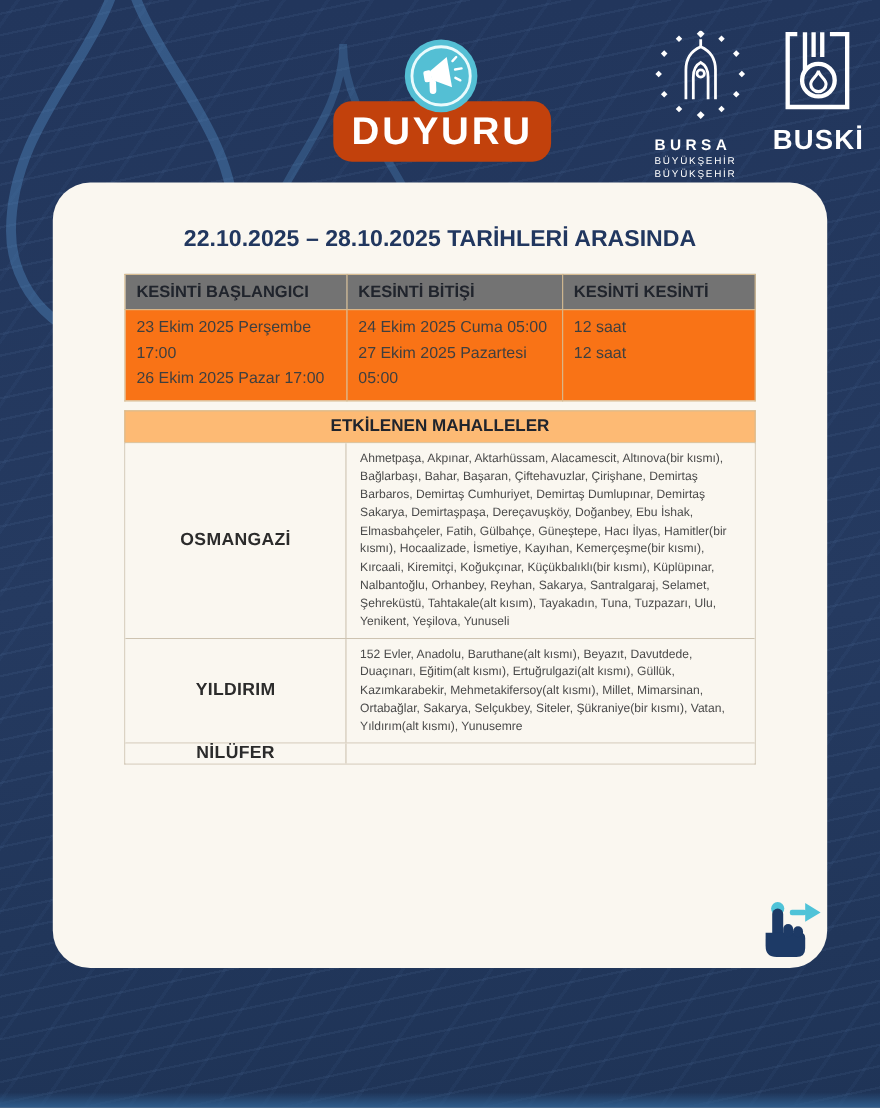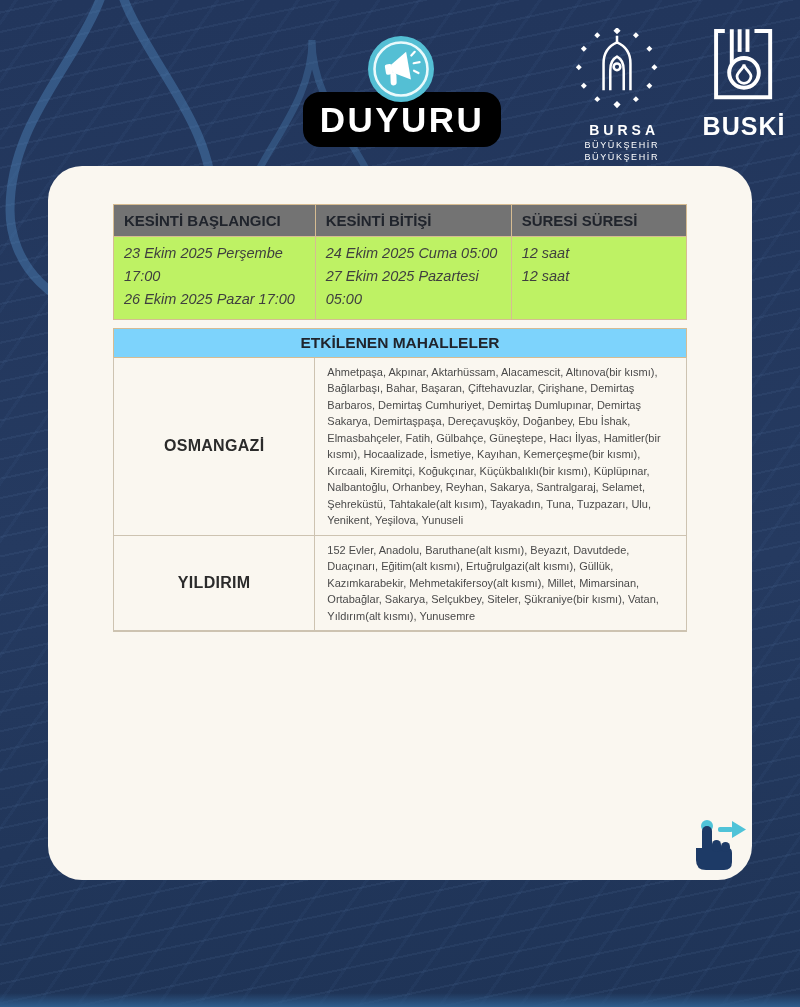--- a/index.html
+++ b/index.html
@@ -22,52 +22,52 @@
   .drops-decor { position:absolute; left:-18px; top:-20px; pointer-events:none; }
 
   
   .badge-circle {
     position:absolute; left:368px; top:36px; width:66px; height:66px;
     background:#54bfd4; border-radius:50%; z-index:3;
     display:flex; align-items:center; justify-content:center;
   }
   .badge {
     position:absolute; left:303px; top:92px; width:198px; height:55px;
-    background:#000000; border-radius:17px; z-index:2;
+    background:#c2410c; border-radius:17px; z-index:2;
     display:flex; align-items:center; justify-content:center;
   }
   .badge-text {
     color:#ffffff; font-weight:bold; font-size:35px; letter-spacing:2.5px;
   }
-  .logo-municipality { position:absolute; left:563px; top:28px; width:96px; text-align:right; color:#fff; }
+  .logo-municipality { position:absolute; left:595px; top:28px; width:96px; text-align:left; color:#fff; }
   .logo-municipality .l1 { font-weight:bold; font-size:14px; letter-spacing:4px; margin-top:4px; }
   .logo-municipality .l2, .logo-municipality .l3 { font-weight:normal; font-size:9px; letter-spacing:1.6px; margin-top:2px; }
   .logo-buski { position:absolute; left:702px; top:24px; width:84px; text-align:center; color:#fff; }
   .logo-buski .lbl { font-weight:bold; font-size:25px; letter-spacing:1px; margin-top:2px; }
 
   
   .card {
     position:absolute; left:48px; top:166px; width:704px; height:714px;
     background:#faf7f0; border-radius:34px;
   }
   .title { margin-top:38px; text-align:center; color:#21375f; font-weight:bold; font-size:21px; line-height:1.38; }
 
   .table-zone { width:574px; margin:16px auto 0 auto; }
   table.schedule { width:100%; border-collapse:collapse; table-layout:fixed; }
   table.schedule col.c1 { width:35.2%; } table.schedule col.c2 { width:34.2%; } table.schedule col.c3 { width:30.6%; }
   table.schedule th {
     background:#737373; border:1px solid #d6bc92; text-align:left;
     font-size:15px; font-weight:bold; color:#20242c; padding:7px 10px;
   }
   table.schedule td {
-    border:1px solid #d6bc92; background:#bef264; vertical-align:top;
-    font-size:14.5px; color:#3f3f3f; padding:5px 10px 7px 10px; line-height:1.6;font-style:italic;
+    border:1px solid #d6bc92; background:#f97316; vertical-align:top;
+    font-size:14.5px; color:#3f3f3f; padding:5px 10px 7px 10px; line-height:1.6;
   }
   .affected-band {
-    margin-top:8px; background:#7dd3fc; border:1px solid #d6bc92; border-bottom:none;
+    margin-top:8px; background:#fdba74; border:1px solid #d6bc92; border-bottom:none;
     text-align:center; font-weight:bold; font-size:15.5px; color:#20242c; padding:5px 4px;
   }
   .district-table { border:1px solid #cdc3b1; border-top:1px solid #d6bc92; }
   .district-row { display:flex; border-bottom:1px solid #cdc3b1; background:#faf7f0; }
   .district-row:last-child { border-bottom:none; }
   .district-name {
     width:35.2%; border-right:1px solid #cdc3b1; display:flex; align-items:center; justify-content:center;
     font-weight:bold; font-size:16px; color:#2b2b2b; letter-spacing:0.3px;
   }
   .district-list {
@@ -147,34 +147,35 @@
       <path d="M44,6 L44,32"></path>
       <circle cx="40" cy="56" r="17"></circle>
       <path d="M40,46 C40,51 32,55 32,60 a8,8 0 0,0 16,0 C48,55 40,51 40,46 Z" stroke-width="3.2"></path>
     </g>
   </svg>
   <div class="lbl">BUSKİ</div>
 </div>
 
 <div class="card">
   <div class="title">
+    <div>22.10.2025 – 28.10.2025 TARİHLERİ ARASINDA</div>
   </div>
 
   <div class="table-zone">
     <table class="schedule">
       <colgroup>
           <col class="c1">
           <col class="c2">
           <col class="c3">
         </colgroup>
       <thead>
         <tr>
           <th>KESİNTİ BAŞLANGICI</th>
           <th>KESİNTİ BİTİŞİ</th>
-          <th>SÜRESİ SÜRESİ</th>
+          <th>KESİNTİ KESİNTİ</th>
         </tr>
       </thead>
       <tbody>
         <tr>
           <td>
             <div>23 Ekim 2025 Perşembe 17:00</div>
             <div>26 Ekim 2025 Pazar 17:00</div>
           </td>
           <td>
             <div>24 Ekim 2025 Cuma 05:00</div>
@@ -193,20 +194,21 @@
     <div class="district-table">
       <div class="district-row">
         <div class="district-name">OSMANGAZİ</div>
         <div class="district-list">Ahmetpaşa, Akpınar, Aktarhüssam, Alacamescit, Altınova(bir kısmı), Bağlarbaşı, Bahar, Başaran, Çiftehavuzlar, Çirişhane, Demirtaş Barbaros, Demirtaş Cumhuriyet, Demirtaş Dumlupınar, Demirtaş Sakarya, Demirtaşpaşa, Dereçavuşköy, Doğanbey, Ebu İshak, Elmasbahçeler, Fatih, Gülbahçe, Güneştepe, Hacı İlyas, Hamitler(bir kısmı), Hocaalizade, İsmetiye, Kayıhan, Kemerçeşme(bir kısmı), Kırcaali, Kiremitçi, Koğukçınar, Küçükbalıklı(bir kısmı), Küplüpınar, Nalbantoğlu, Orhanbey, Reyhan, Sakarya, Santralgaraj, Selamet, Şehreküstü, Tahtakale(alt kısım), Tayakadın, Tuna, Tuzpazarı, Ulu, Yenikent, Yeşilova, Yunuseli</div>
       </div>
       <div class="district-row">
         <div class="district-name">YILDIRIM</div>
         <div class="district-list">152 Evler, Anadolu, Baruthane(alt kısmı), Beyazıt, Davutdede, Duaçınarı, Eğitim(alt kısmı), Ertuğrulgazi(alt kısmı), Güllük, Kazımkarabekir, Mehmetakifersoy(alt kısmı), Millet, Mimarsinan, Ortabağlar, Sakarya, Selçukbey, Siteler, Şükraniye(bir kısmı), Vatan, Yıldırım(alt kısmı), Yunusemre</div>
       </div>
       <div class="district-row">
+        <div class="district-name">NİLÜFER</div>
       </div>
     </div>
   </div>
 
   <div class="swipe-hint">
     <svg width="64" height="62" viewBox="0 0 64 62">
       <g fill="#4fc3d8">
         <rect x="30" y="13" width="15" height="5" rx="2"></rect>
         <polygon points="44,7 58,15.5 44,24"></polygon>
         <circle cx="19" cy="12" r="6"></circle>

